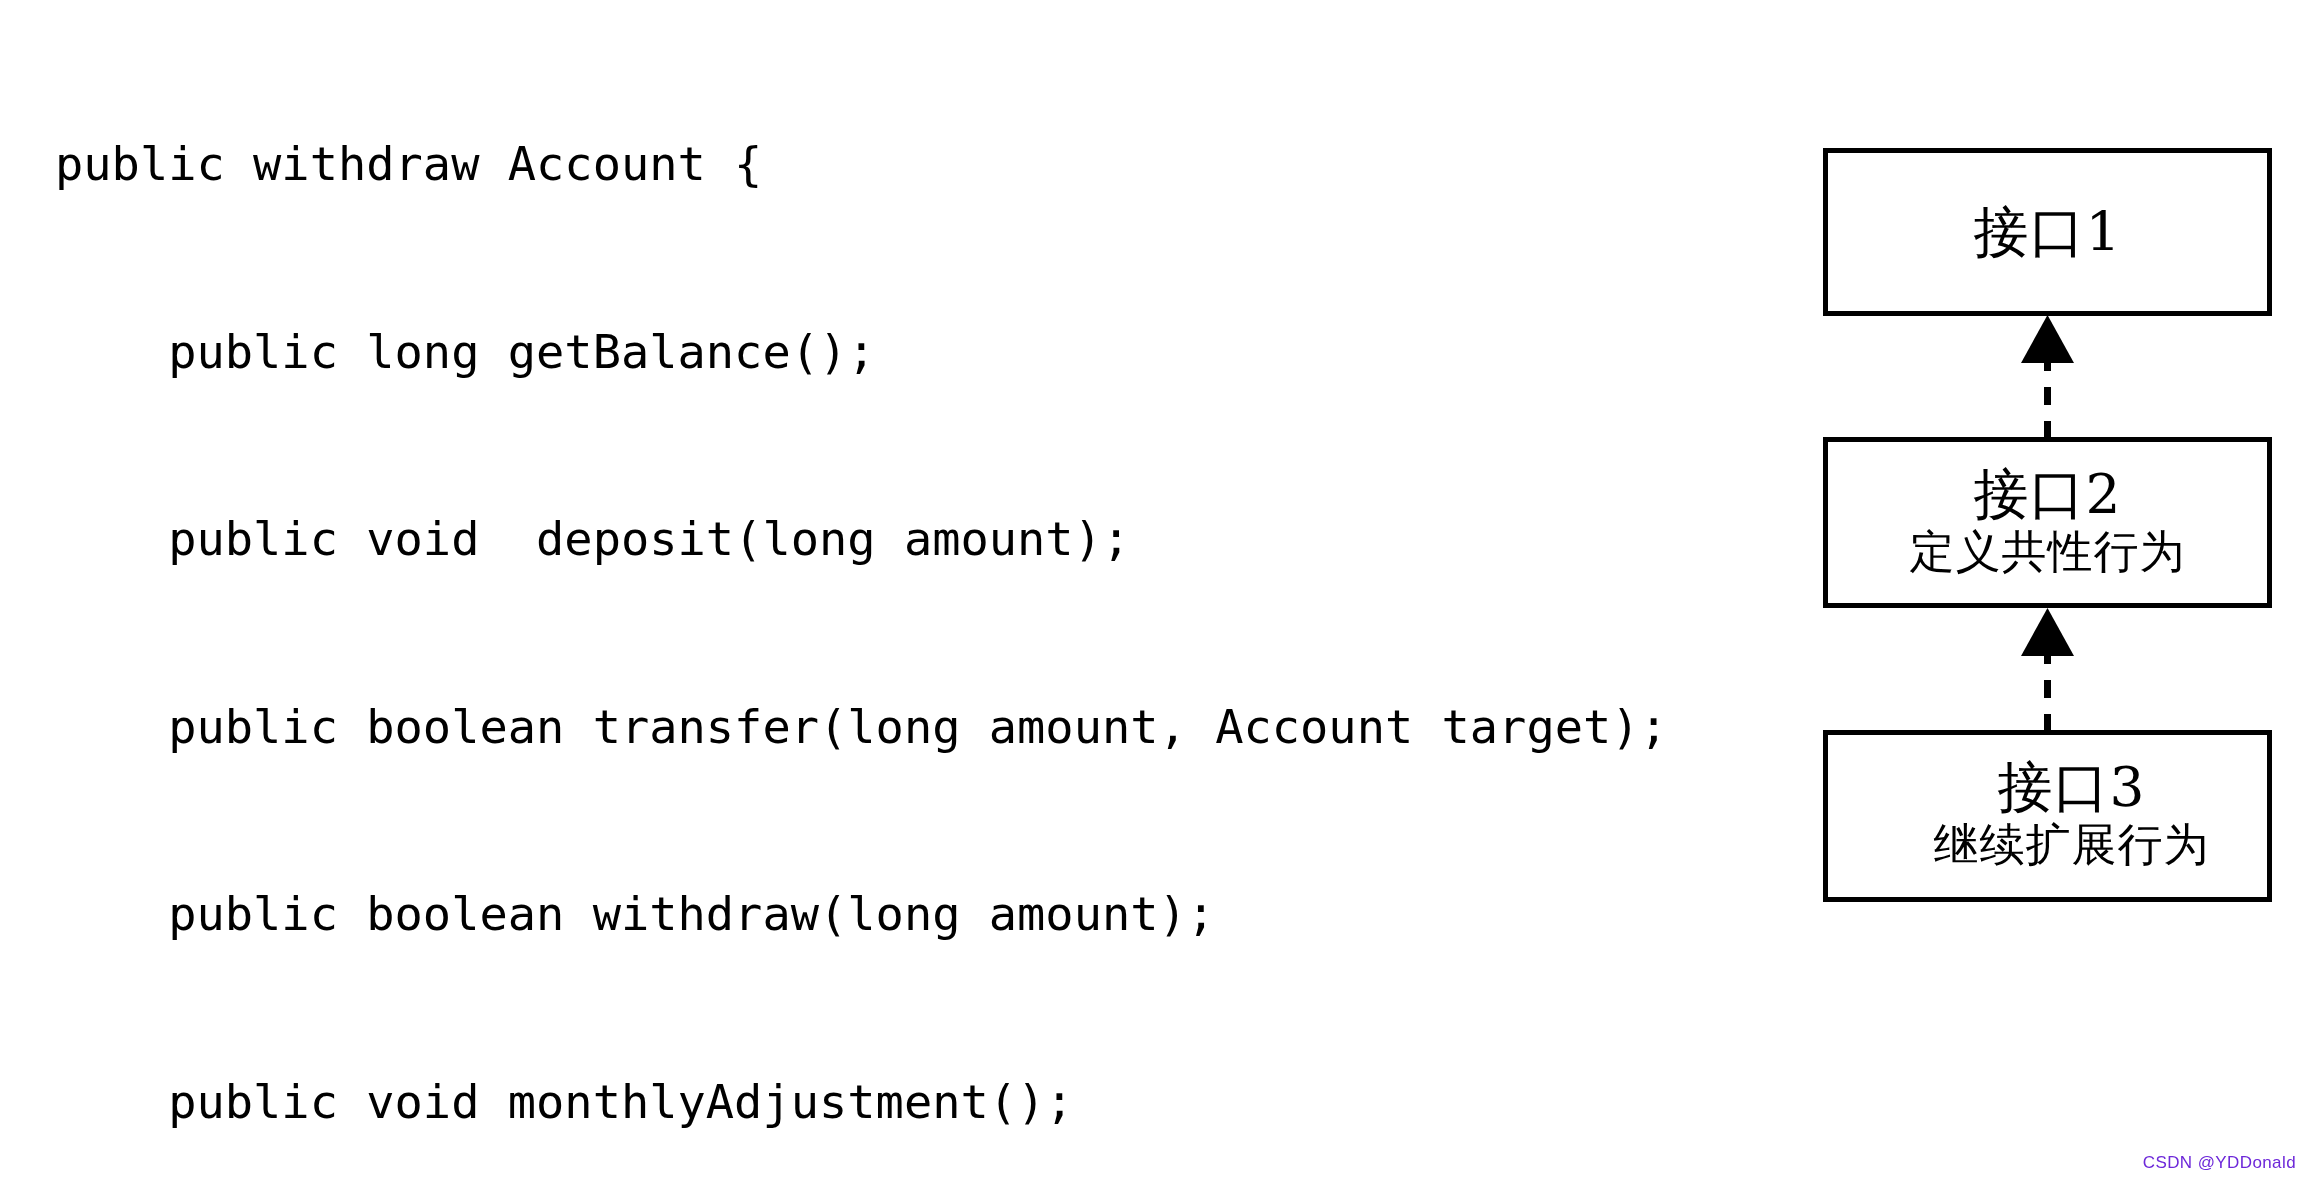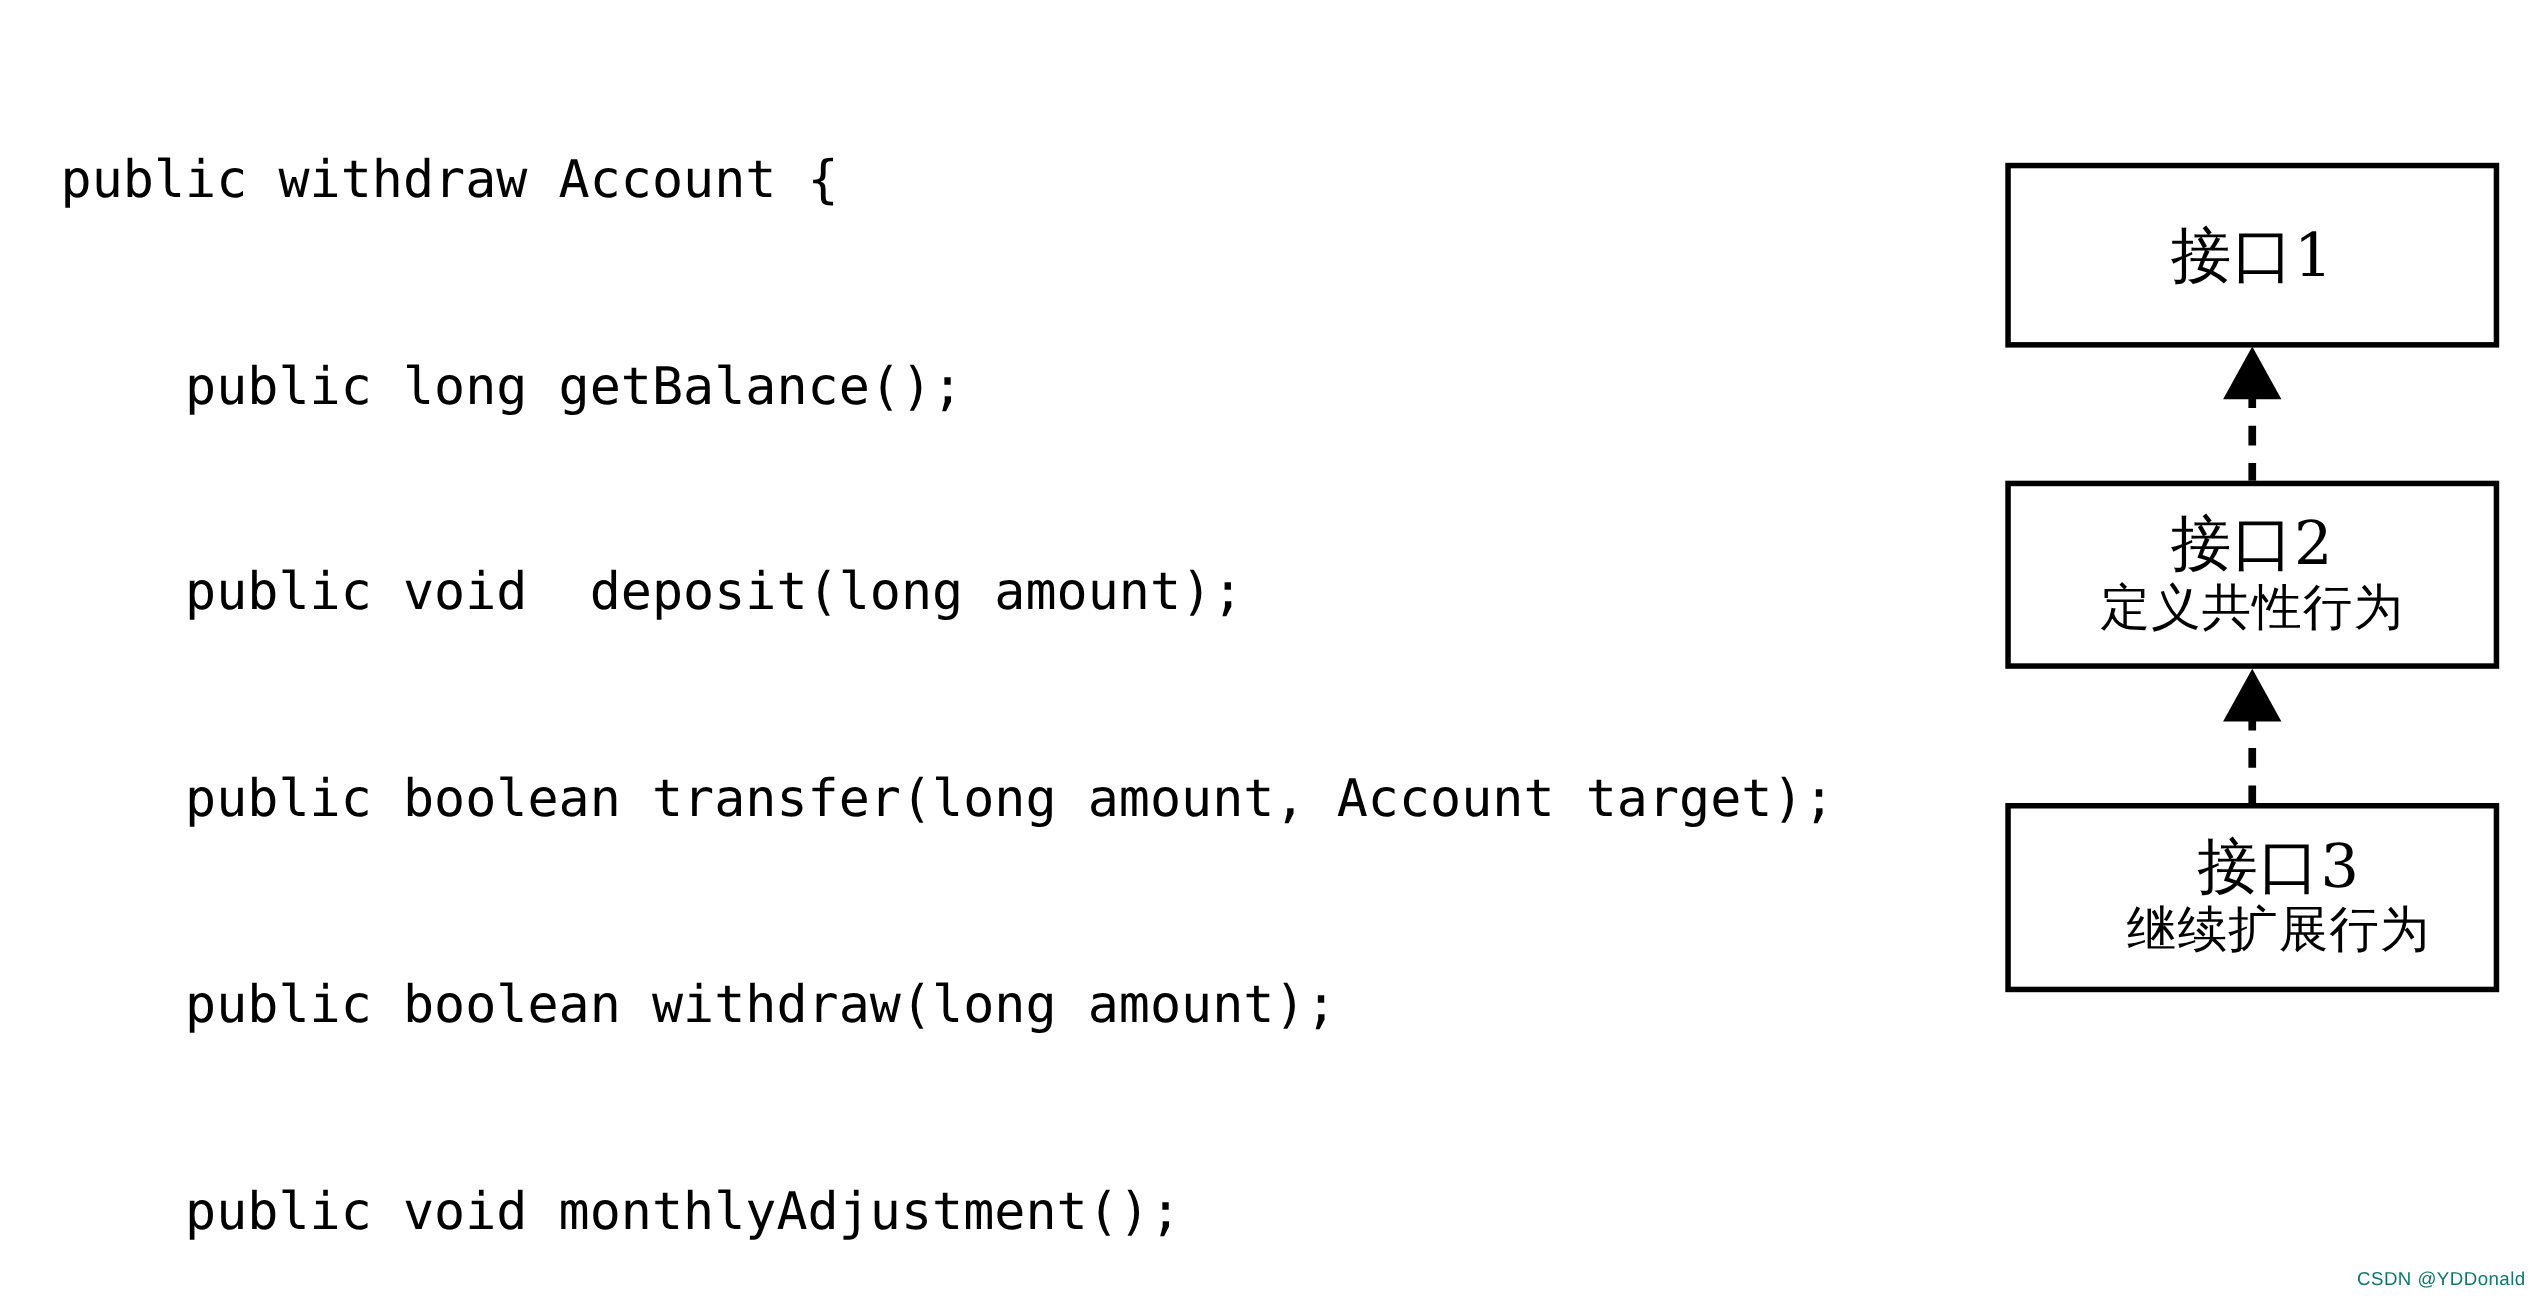--- a/index.html
+++ b/index.html
@@ -78,21 +78,21 @@
   #uml-arrow-1 { top: 313px; height: 126px; }
   #uml-arrow-2 { top: 605px; height: 127px; }
 
   
   #watermark {
     position: absolute;
     right: 14px;
     bottom: 10px;
     font-family: "Liberation Sans", sans-serif;
     font-size: 17px;
-    color: #0f766e;
+    color: #6d28d9;
     letter-spacing: 0.4px;
     white-space: nowrap;
   }
 </style>
 </head>
 <body>
 
 <div id="page">
 
   <div id="code-block">

